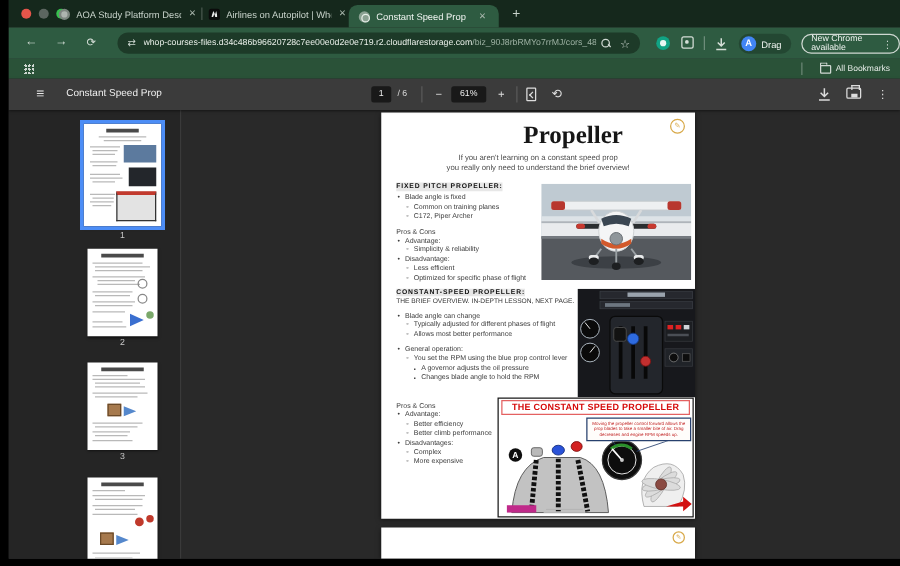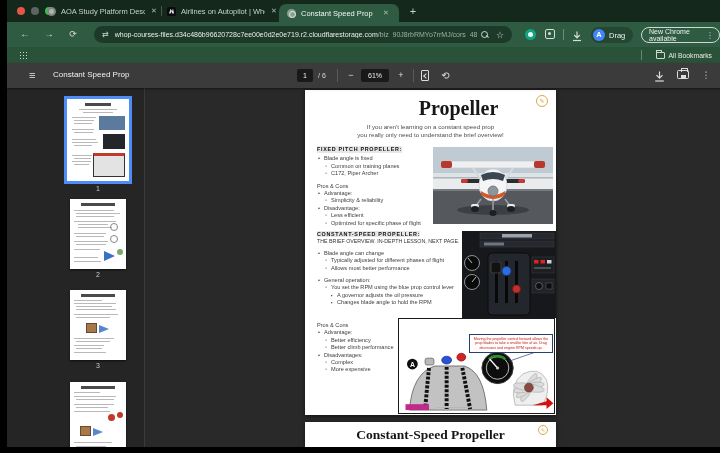--- a/index.html
+++ b/index.html
@@ -438,26 +438,26 @@
               <ellipse cx="132" cy="70" rx="16" ry="4" transform="rotate(-38 132 70)"></ellipse>
               <ellipse cx="132" cy="70" rx="16" ry="4" transform="rotate(-14 132 70)"></ellipse>
               <ellipse cx="132" cy="70" rx="16" ry="4" transform="rotate(10 132 70)"></ellipse>
             </g>
             <circle cx="132" cy="70" r="4.5" fill="#8a4a42" stroke="#5a2a24" stroke-width="0.6"></circle>
             <polygon points="136,88 150,84 150,80 157,86 150,92 150,88" fill="#d31111"></polygon>
             <rect x="6" y="87" width="24" height="6" fill="#c02a8a"></rect>
             <rect x="38" y="90" width="30" height="0.9" fill="#b5b5b5"></rect>
             <rect x="36" y="92.5" width="34" height="0.9" fill="#b5b5b5"></rect>
           </svg>
+          <div class="dg-title">THE CONSTANT SPEED PROPELLER</div>
           <div class="dg-callout">Moving the propeller control forward allows the prop blades to take a smaller bite of air. Drag decreases and engine RPM speeds up.</div>
         </div>
       </div>
 
       <div class="page" id="page2">
         <div class="annot">✎</div>
-        <div class="p2title">Constant-Speed Propeller</div>
       </div>
 
     </div>
   </div>
 
 </div>
 </div>
 
 </body></html>

